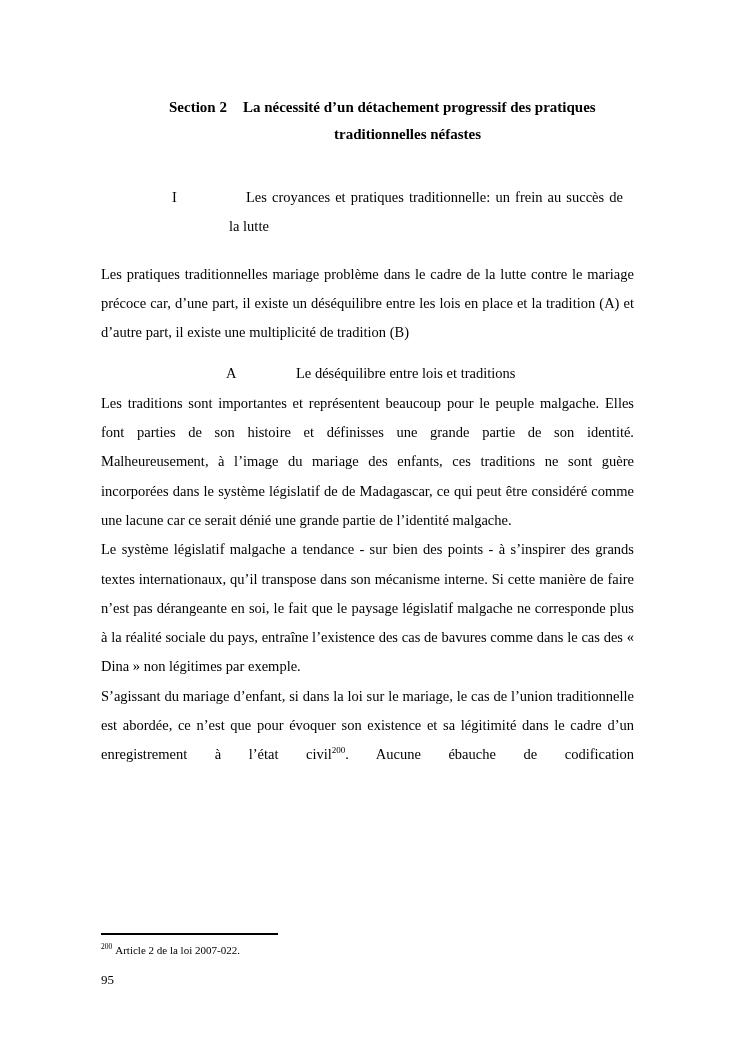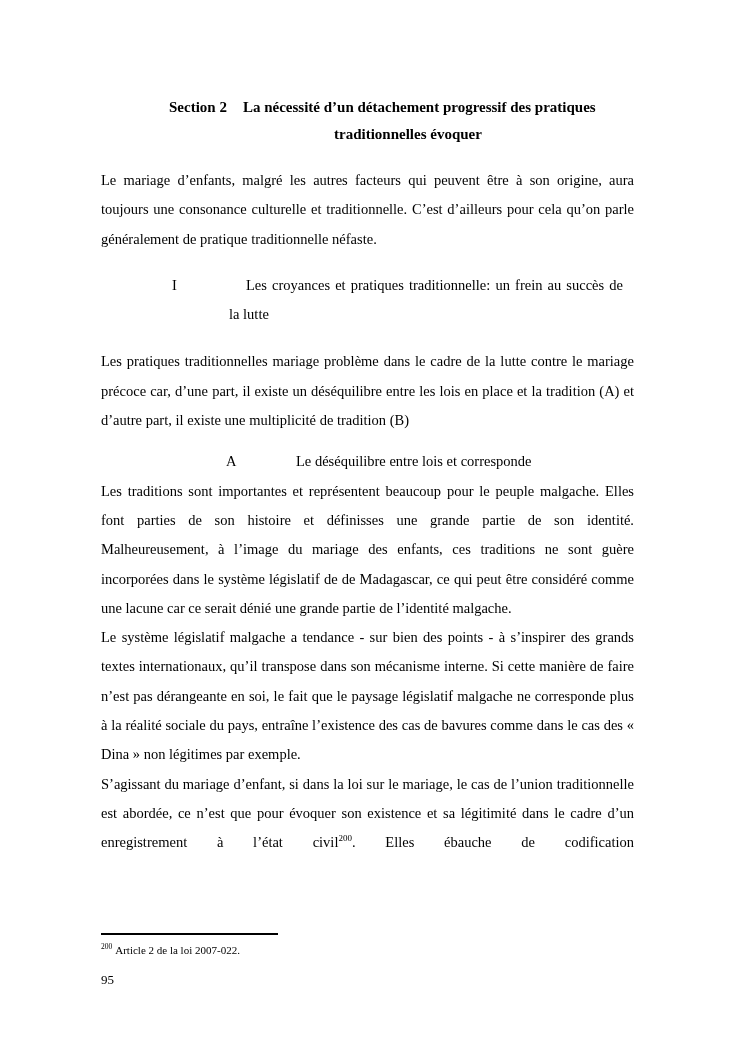--- a/index.html
+++ b/index.html
@@ -89,44 +89,43 @@
 </style>
 </head>
 <body>
 
 <div class="page">
 
   <div class="section-heading">
     <div class="sh-line1">
       <span>Section 2</span><span class="sh-tab"></span><span>La nécessité d’un détachement progressif des pratiques</span>
     </div>
-    <div class="sh-line2">traditionnelles évoquer</div>
+    <div class="sh-line2">traditionnelles néfastes</div>
   </div>
 
-  <p class="body-par">Le mariage d’enfants, malgré les autres facteurs qui peuvent être à son origine, aura toujours une consonance culturelle et traditionnelle. C’est d’ailleurs pour cela qu’on parle généralement de pratique traditionnelle néfaste.</p>
 
 
   <div class="sub-heading h-I">
     <span class="num">I</span>
     <span class="txt">Les croyances et pratiques traditionnelle: un frein au succès de la lutte</span>
   </div>
 
   <p class="body-par">Les pratiques traditionnelles mariage problème dans le cadre de la lutte contre le mariage précoce car, d’une part, il existe un déséquilibre entre les lois en place et la tradition (A) et d’autre part, il existe une multiplicité de tradition (B)</p>
 
   <div class="sub-heading h-A">
     <span class="num">A</span>
-    <span class="txt">Le déséquilibre entre lois et corresponde</span>
+    <span class="txt">Le déséquilibre entre lois et traditions</span>
   </div>
 
   <p class="body-par">Les traditions sont importantes et représentent beaucoup pour le peuple malgache. Elles font parties de son histoire et définisses une grande partie de son identité. Malheureusement, à l’image du mariage des enfants, ces traditions ne sont guère incorporées dans le système législatif de de Madagascar, ce qui peut être considéré comme une lacune car ce serait dénié une grande partie de l’identité malgache.</p>
 
   <p class="body-par">Le système législatif malgache a tendance - sur bien des points - à s’inspirer des grands textes internationaux, qu’il transpose dans son mécanisme interne. Si cette manière de faire n’est pas dérangeante en soi, le fait que le paysage législatif malgache ne corresponde plus à la réalité sociale du pays, entraîne l’existence des cas de bavures comme dans le cas des « Dina » non légitimes par exemple.</p>
 
   <p class="body-par justify-last">
-    <span>S’agissant du mariage d’enfant, si dans la loi sur le mariage, le cas de l’union traditionnelle est abordée, ce n’est que pour évoquer son existence et sa légitimité dans le cadre d’un enregistrement à l’état civil</span><sup>200</sup><span>. Elles ébauche de codification</span>
+    <span>S’agissant du mariage d’enfant, si dans la loi sur le mariage, le cas de l’union traditionnelle est abordée, ce n’est que pour évoquer son existence et sa légitimité dans le cadre d’un enregistrement à l’état civil</span><sup>200</sup><span>. Aucune ébauche de codification</span>
   </p>
 
   <div class="footnote-area">
     <div class="footnote-rule"></div>
     <div class="footnote">
       <sup class="fn-marker">200</sup><span>Article 2 de la loi 2007-022.</span>
     </div>
   </div>
 
   <div class="page-number">95</div>

